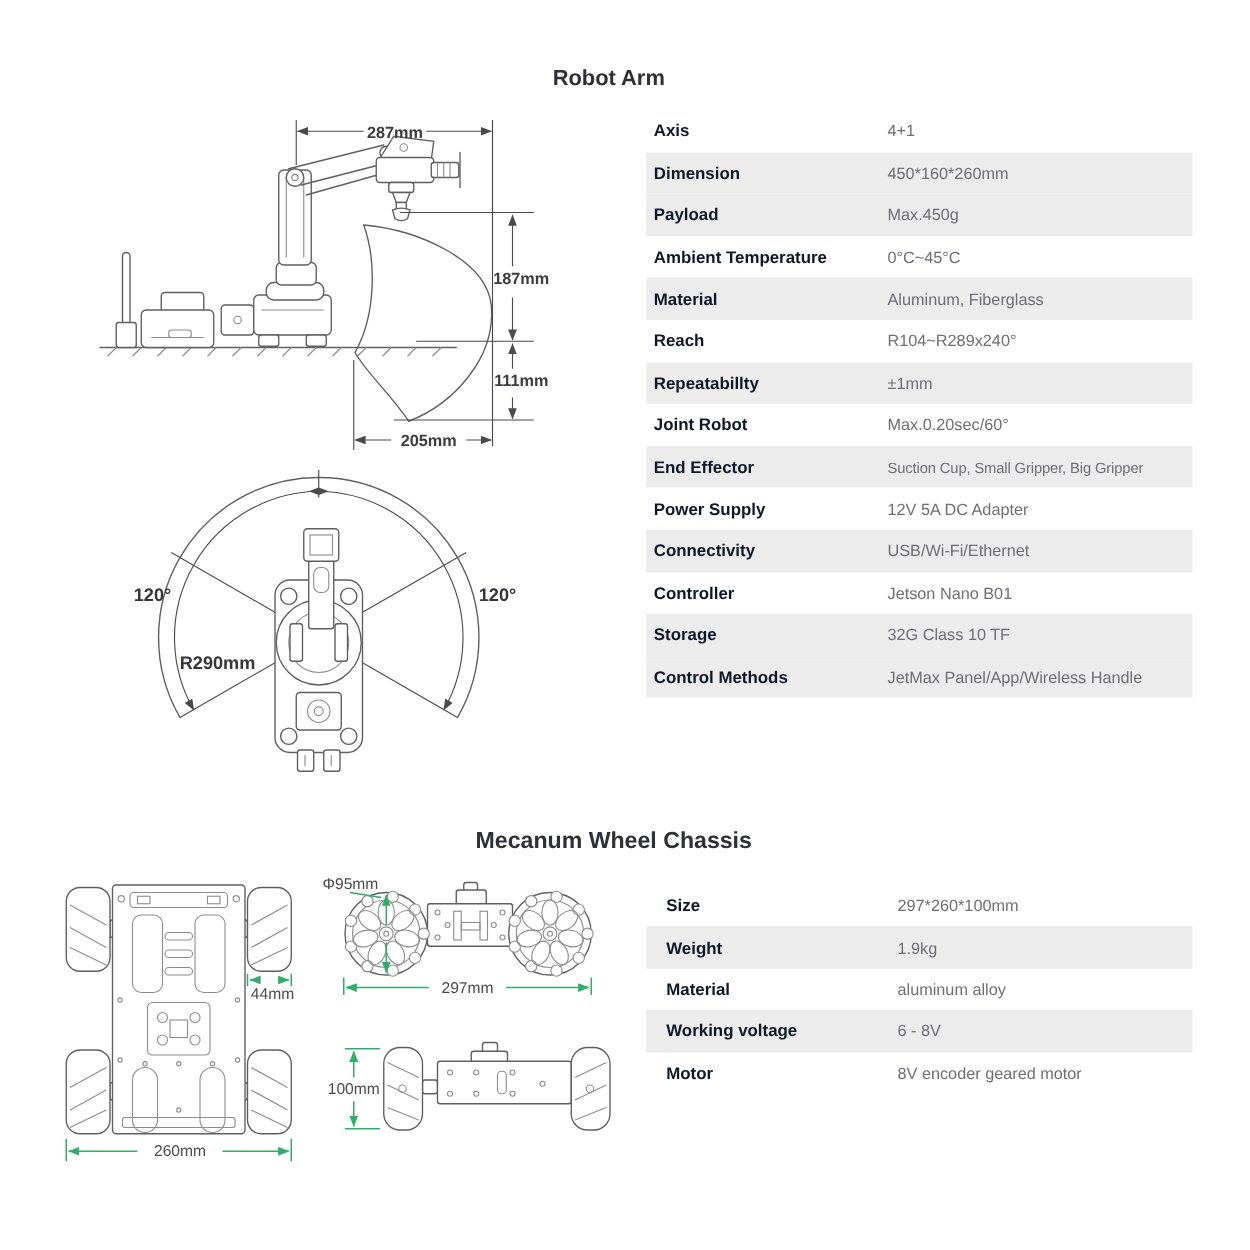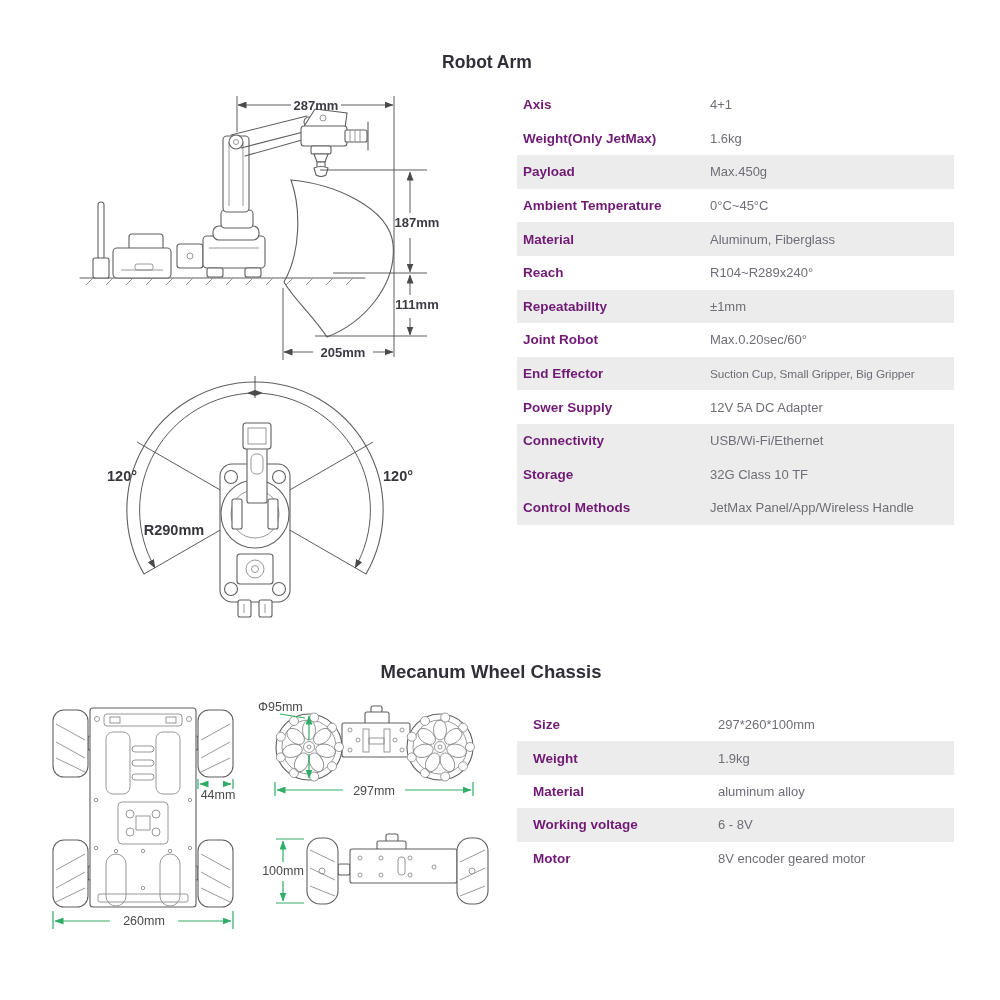--- a/index.html
+++ b/index.html
@@ -8,21 +8,21 @@
   .sec-title{position:absolute;text-align:center;font-weight:700;color:#2f2f38;}
   #ra-title{left:377px;top:52px;width:220px;font-size:17.5px;}
   #mc-title{left:341px;top:661px;width:300px;font-size:18.5px;}
   .spec-table{position:absolute;left:517px;width:437px;}
   #ra-table{top:88px;}
   #mc-table{top:708px;}
   .row{display:flex;align-items:center;box-sizing:border-box;}
   #ra-table .row{height:33.6px;padding-left:6px;}
   #mc-table .row{height:33.4px;padding-left:16px;}
   .row.alt{background:#ececec;}
-  .lab{flex:none;font-size:13.5px;font-weight:600;color:#701a75;}
+  .lab{flex:none;font-size:13.5px;font-weight:600;color:#0f172a;}
   #ra-table .lab{width:187px;}
   #mc-table .lab{width:185px;}
   .val{font-size:13px;color:#6e6e76;white-space:nowrap;}
   .val.long{font-size:11.8px;letter-spacing:-0.1px;text-align:center;}
   svg.draw{position:absolute;}
   svg text{font-family:"Liberation Sans",sans-serif;}
   .dimt{font-size:13px;font-weight:600;fill:#3b3b42;}
   .dimb{font-size:14.5px;font-weight:600;fill:#35353c;}
   .dimg{font-size:12.5px;fill:#4a4a4a;}
   .ln{stroke:#5f5f5f;stroke-width:1.1;fill:none;stroke-linecap:round;}
@@ -149,23 +149,23 @@
     <text class="dimb" x="34" y="113" text-anchor="middle">120°</text>
     <text class="dimb" x="310" y="113" text-anchor="middle">120°</text>
     <text class="dimb" x="86" y="167" text-anchor="middle">R290mm</text>
   </svg>
 
   <div id="ra-table" class="spec-table">
     <div class="row">
       <div class="lab">Axis</div>
       <div class="val">4+1</div>
     </div>
-    <div class="row">
-      <div class="lab">Weight(Only JetMax)</div>
-      <div class="val">1.6kg</div>
+    <div class="row alt">
+      <div class="lab">Dimension</div>
+      <div class="val">450*160*260mm</div>
     </div>
     <div class="row alt">
       <div class="lab">Payload</div>
       <div class="val">Max.450g</div>
     </div>
     <div class="row">
       <div class="lab">Ambient Temperature</div>
       <div class="val">0°C~45°C</div>
     </div>
     <div class="row alt">
@@ -188,20 +188,24 @@
       <div class="lab">End Effector</div>
       <div class="val long">Suction Cup, Small Gripper, Big Gripper</div>
     </div>
     <div class="row">
       <div class="lab">Power Supply</div>
       <div class="val">12V 5A DC Adapter</div>
     </div>
     <div class="row alt">
       <div class="lab">Connectivity</div>
       <div class="val">USB/Wi-Fi/Ethernet</div>
+    </div>
+    <div class="row">
+      <div class="lab">Controller</div>
+      <div class="val">Jetson Nano B01</div>
     </div>
     <div class="row alt">
       <div class="lab">Storage</div>
       <div class="val">32G Class 10 TF</div>
     </div>
     <div class="row alt">
       <div class="lab">Control Methods</div>
       <div class="val">JetMax Panel/App/Wireless Handle</div>
     </div>
   </div>

